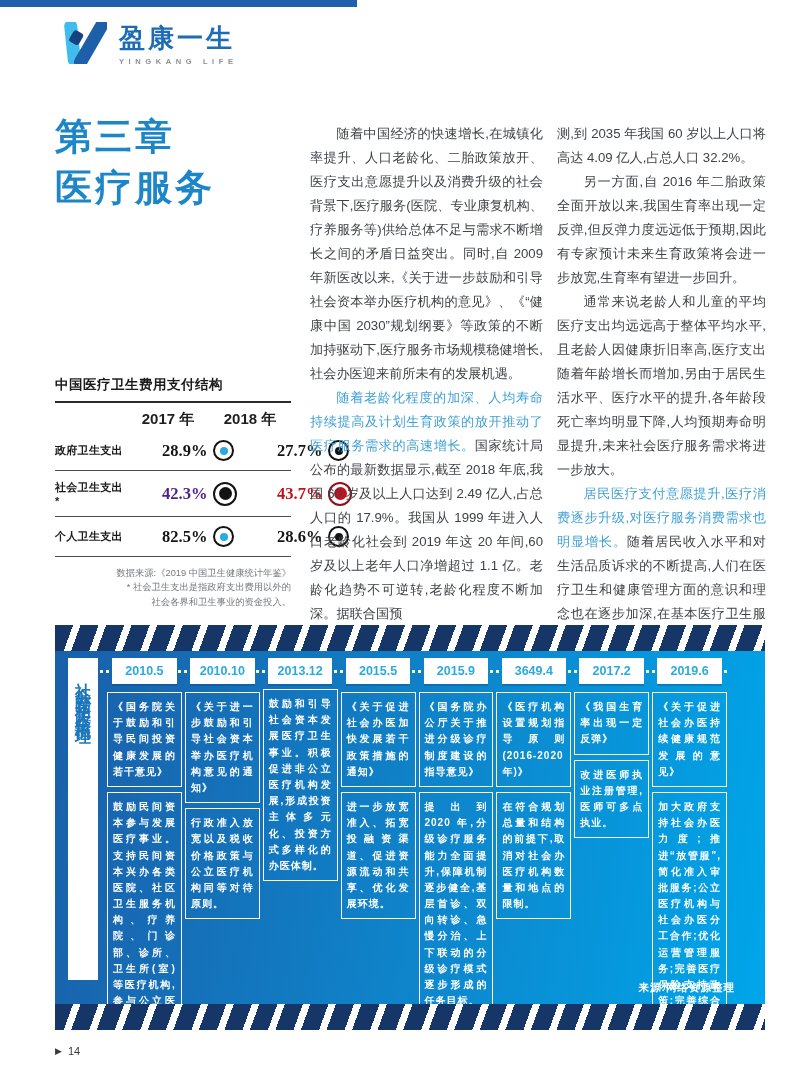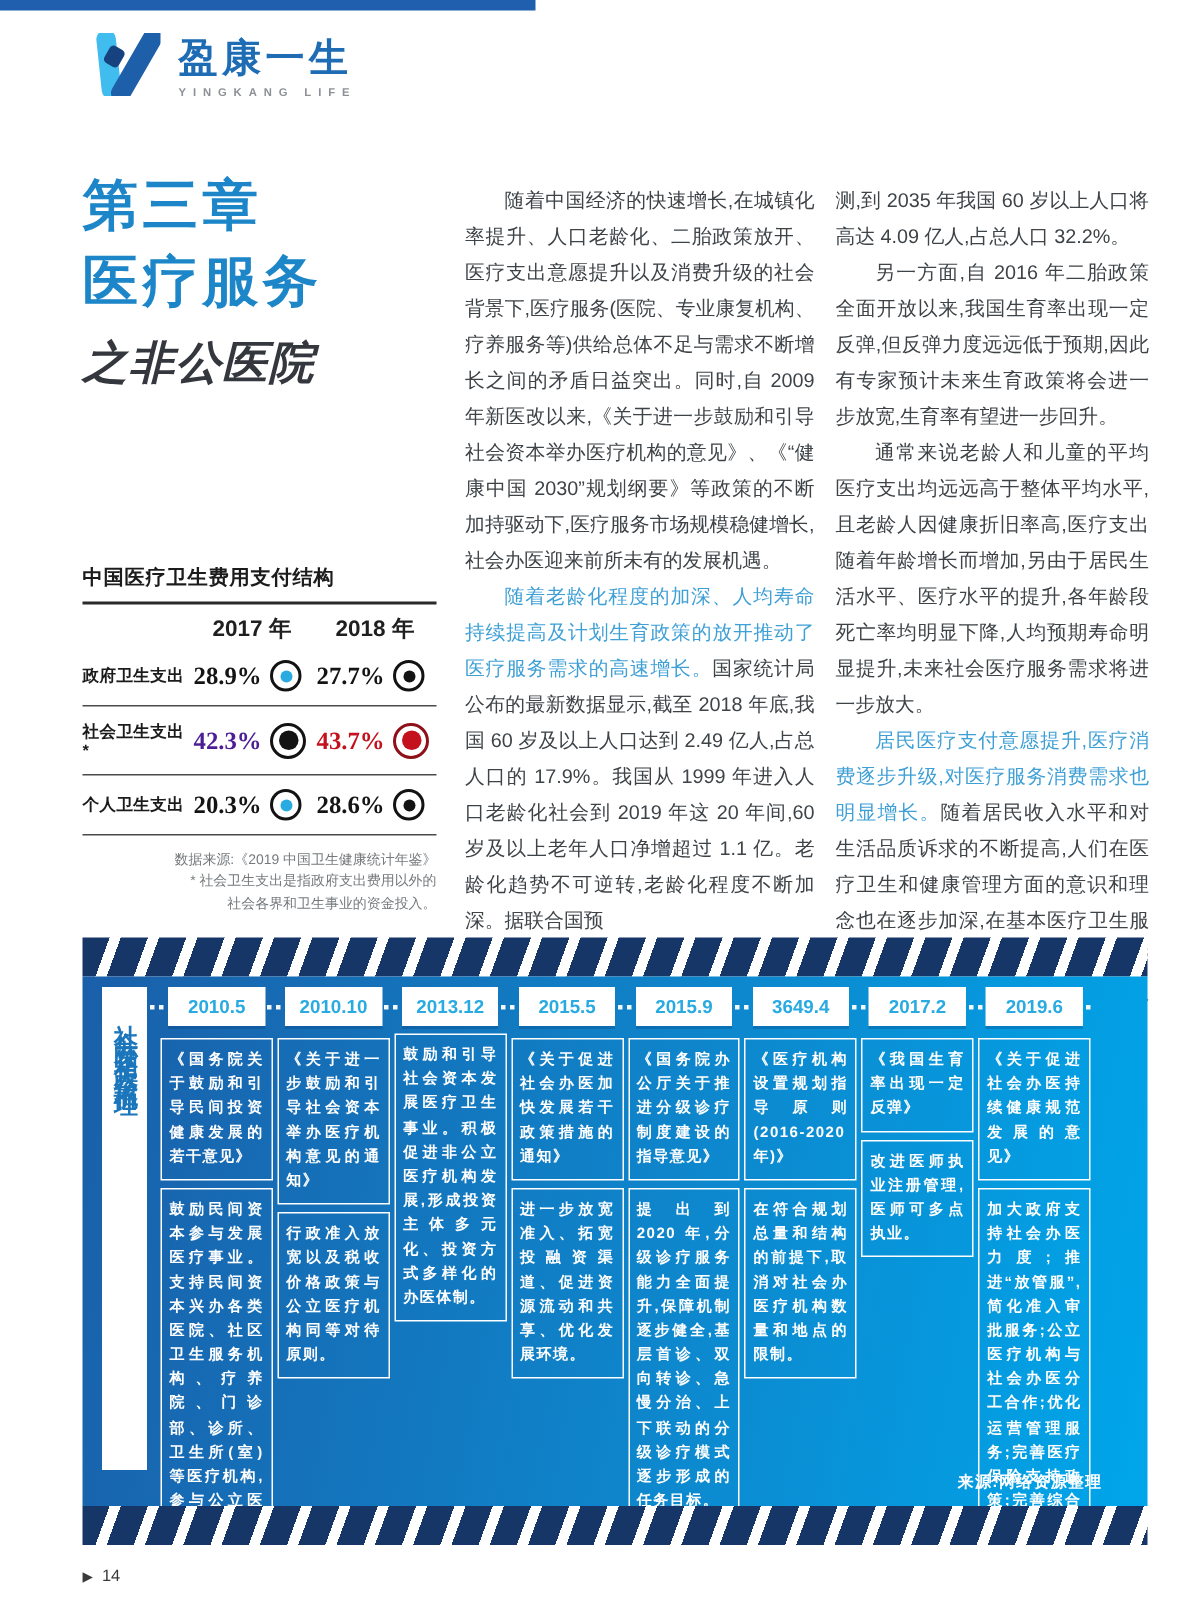--- a/index.html
+++ b/index.html
@@ -22,21 +22,21 @@
   .ch2{margin-top:14px;}
   .ch-dark{font-size:30px;font-weight:800;font-style:italic;color:#34383E;letter-spacing:1px;margin-top:16px;}
 
   
   .stat{left:55px;top:376px;width:236px;color:#1b1b1b;}
   .t-title{font-size:13.5px;font-weight:800;letter-spacing:.5px;}
   .t-rule{border-top:2px solid #2A2A2A;margin-top:7px;}
   .t-head{display:grid;grid-template-columns:72px 82px 82px;padding:7px 0 2px 0;}
   .t-head div{font-size:15px;font-weight:700;text-align:center;color:#1f1f1f;}
   .t-row{display:grid;grid-template-columns:72px 82px 82px;align-items:center;
-         padding:9px 0;border-bottom:1.5px solid #4A4A4A;}
+         padding:9px 0;border-bottom:1.5px solid #4A4A4A;gap:33px;}
   .t-label{font-size:11px;font-weight:800;letter-spacing:.3px;}
   .cell{display:flex;align-items:center;gap:6px;justify-content:flex-start;padding-left:2px;}
   .pct{font-family:"Liberation Serif","DejaVu Serif",serif;font-weight:700;font-size:16.5px;color:#141414;}
   .pct.blue{color:#4c1d95;}
   .pct.red{color:#C3121E;}
   .ring{width:17px;height:17px;border:2px solid #131313;border-radius:50%;
         display:flex;align-items:center;justify-content:center;flex:0 0 auto;}
   .ring .dot{width:8px;height:8px;border-radius:50%;background:#131313;}
   .ring .dot.blue{background:#29ABE2;}
   .ring.big{width:20px;height:20px;border-width:2.5px;}
@@ -96,21 +96,20 @@
     </svg>
     <div class="brand-text">
       <div class="brand-name">盈康一生</div>
       <div class="brand-sub">YINGKANG LIFE</div>
     </div>
   </header>
 
   <section class="abs chapter">
     <div class="ch-blue">第三章</div>
     <div class="ch-blue ch2">医疗服务</div>
-    <div class="ch-dark">之非公医院</div>
   </section>
 
   <section class="abs stat">
     <div class="t-title">中国医疗卫生费用支付结构</div>
     <div class="t-rule"></div>
     <div class="t-head">
       <div></div>
       <div>2017 年</div>
       <div>2018 年</div>
     </div>
@@ -143,21 +142,21 @@
         <span class="pct red">43.7%</span>
         <span class="ring big red">
             <span class="dot"></span>
           </span>
       </div>
     </div>
 
     <div class="t-row">
       <div class="t-label">个人卫生支出</div>
       <div class="cell">
-        <span class="pct">20.3%</span>
+        <span class="pct">82.5%</span>
         <span class="ring">
             <span class="dot blue"></span>
           </span>
       </div>
       <div class="cell">
         <span class="pct">28.6%</span>
         <span class="ring">
             <span class="dot"></span>
           </span>
       </div>

